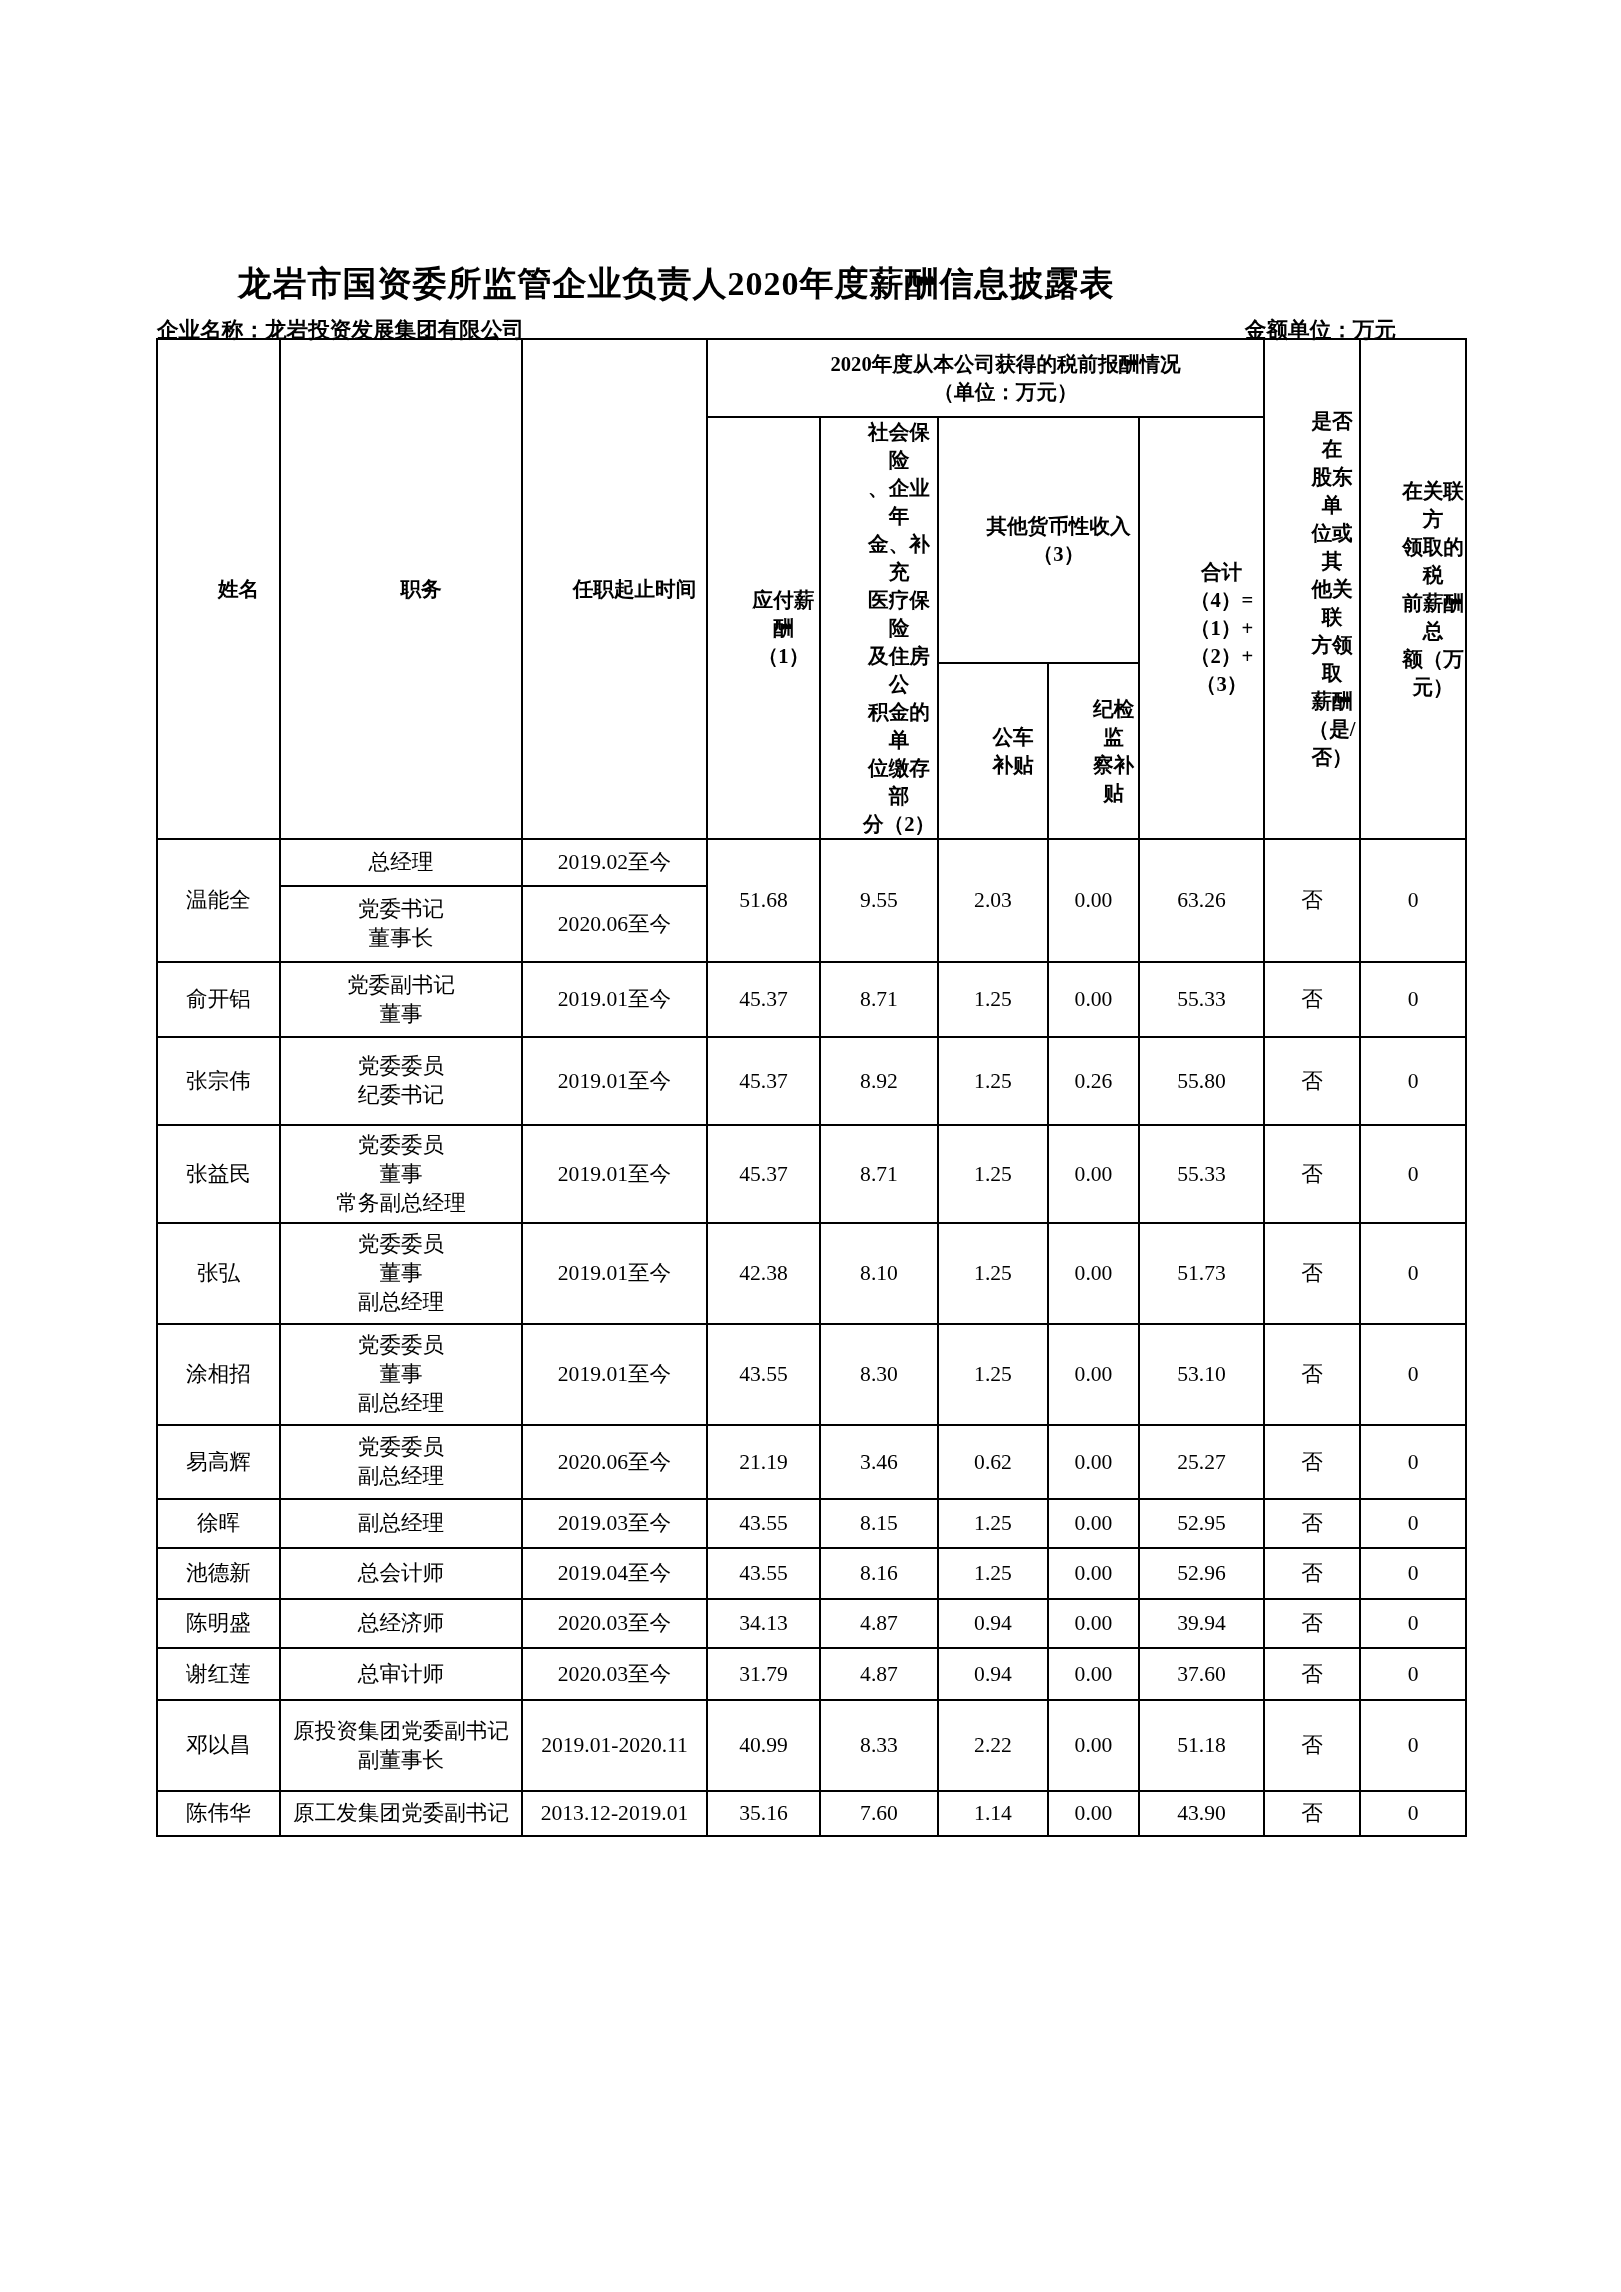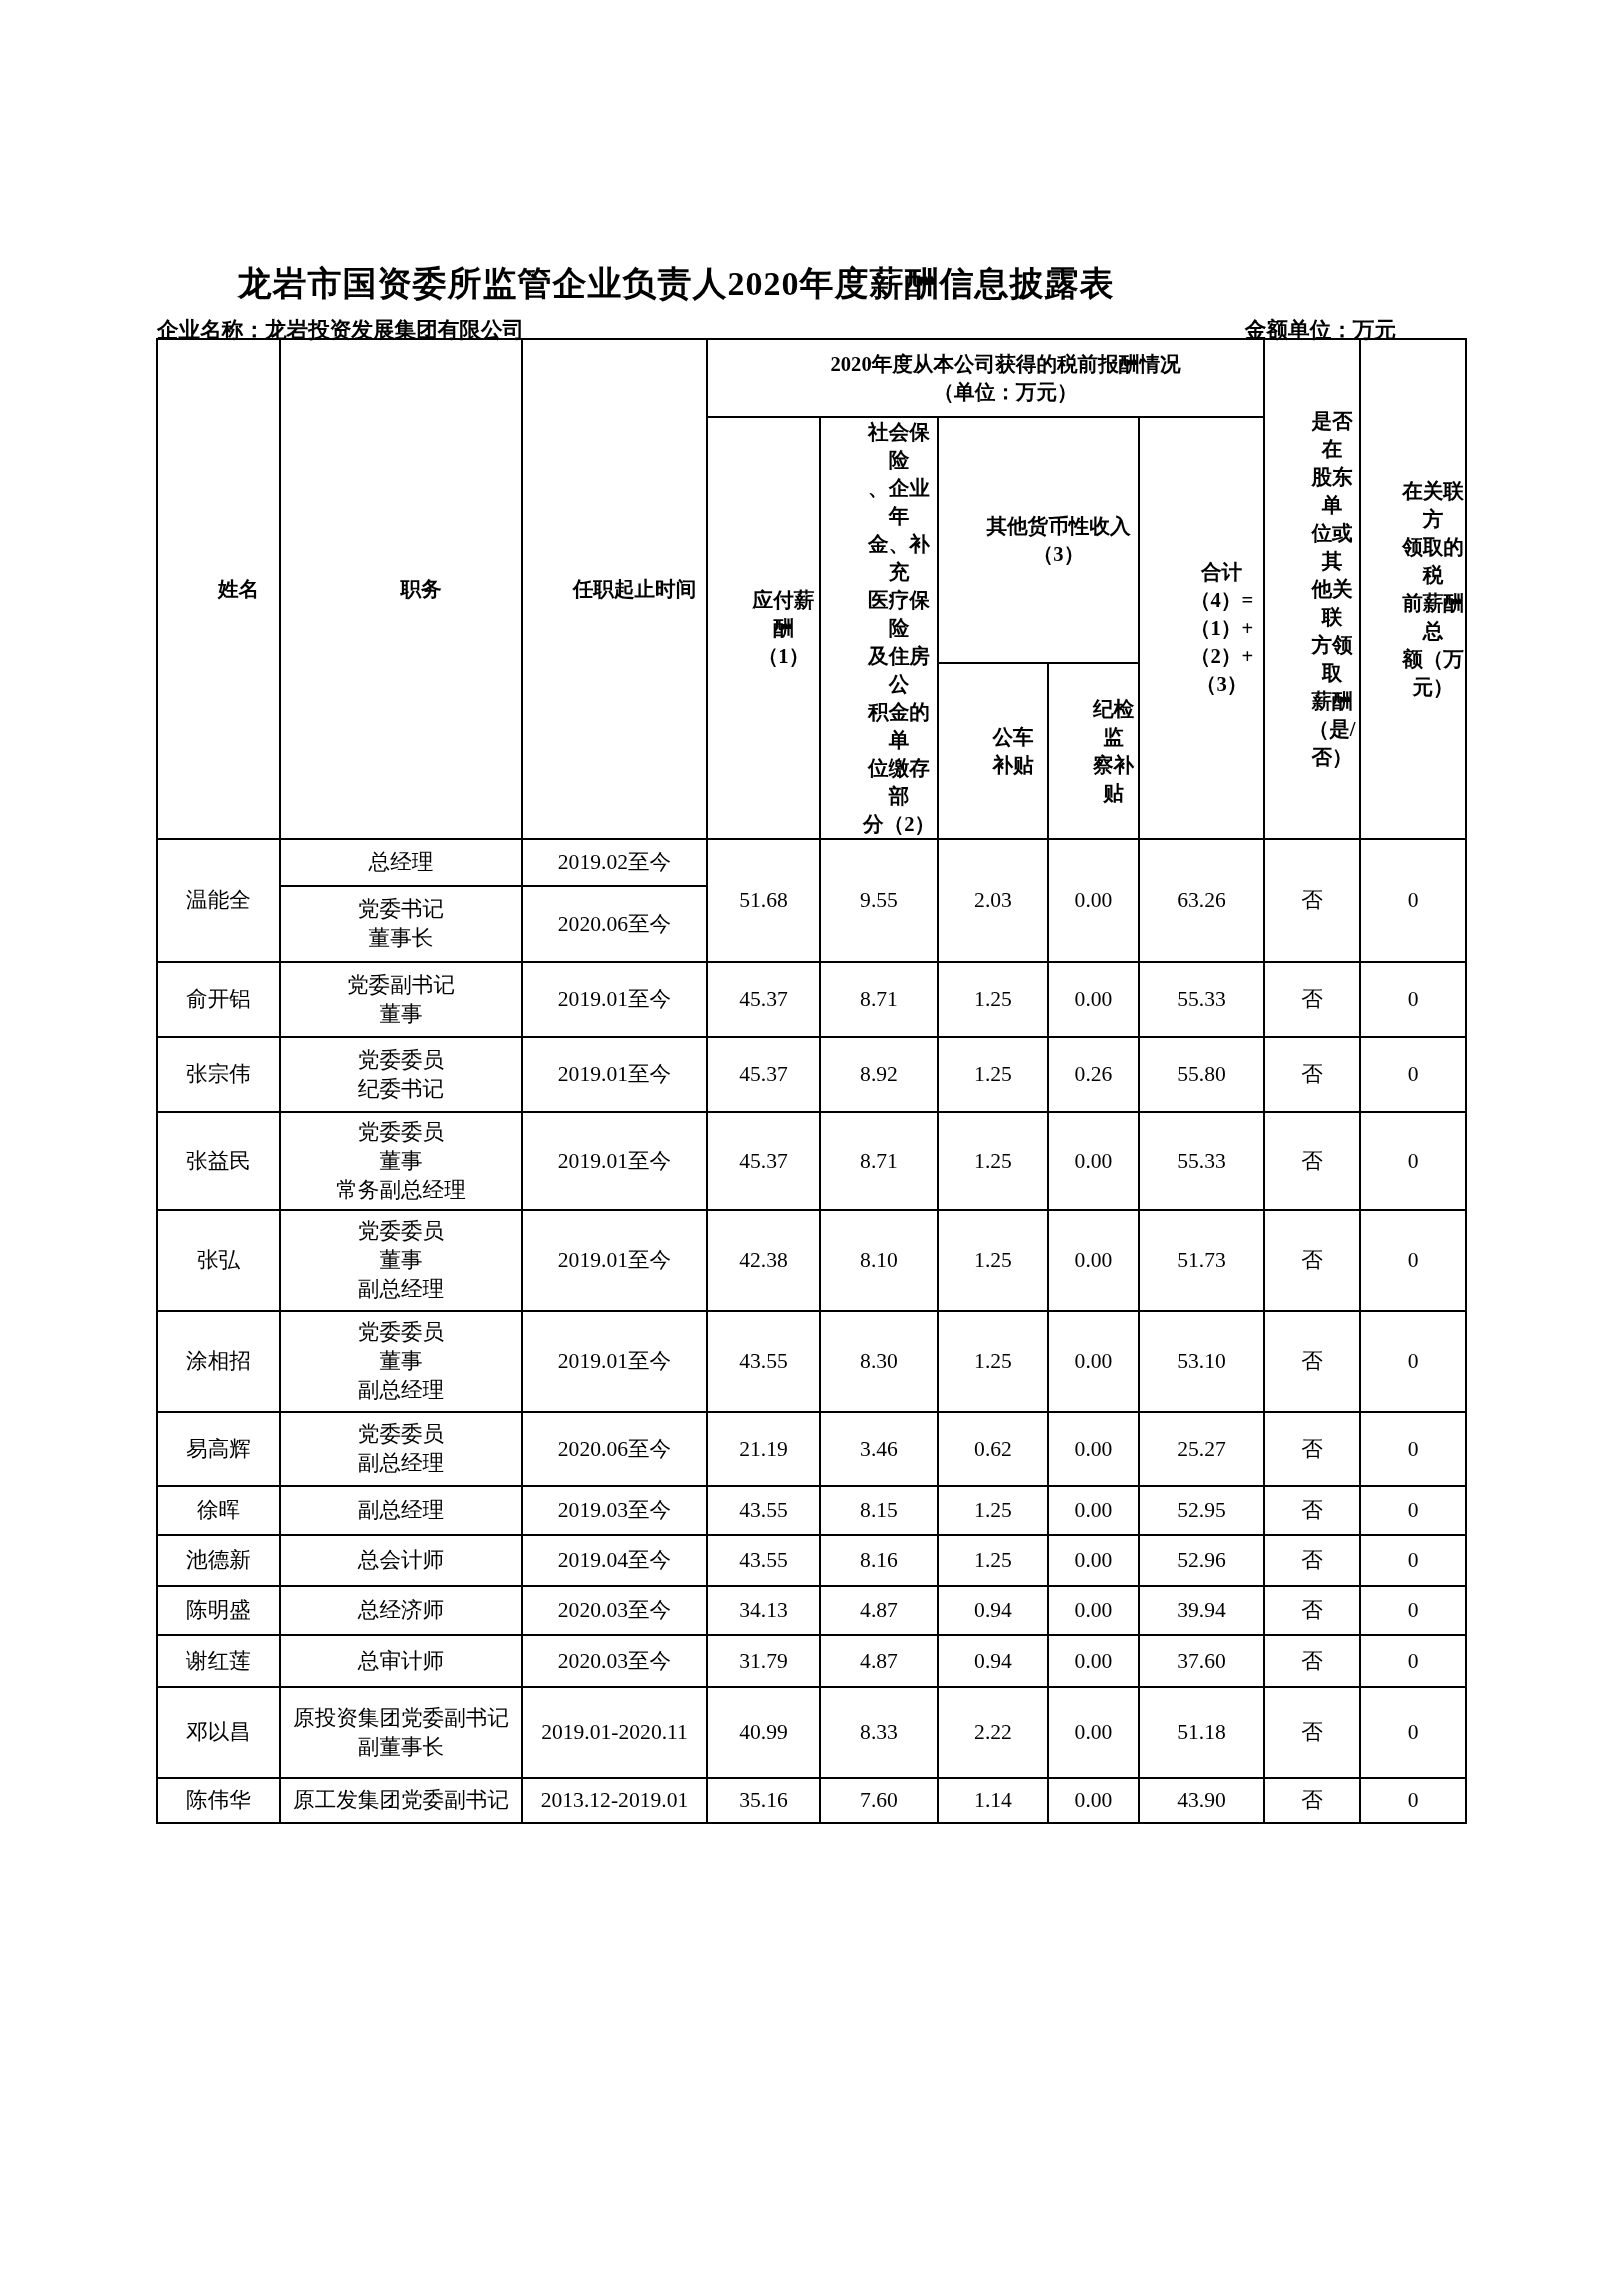--- a/index.html
+++ b/index.html
@@ -146,21 +146,21 @@
         <td>2019.01至今</td>
         <td>45.37</td>
         <td>8.71</td>
         <td>1.25</td>
         <td>0.00</td>
         <td>55.33</td>
         <td>否</td>
         <td>0</td>
       </tr>
 
-      <tr style="height:75px">
+      <tr style="height:88px">
         <td>张宗伟</td>
         <td class="pos">党委委员
 纪委书记</td>
         <td>2019.01至今</td>
         <td>45.37</td>
         <td>8.92</td>
         <td>1.25</td>
         <td>0.26</td>
         <td>55.80</td>
         <td>否</td>

